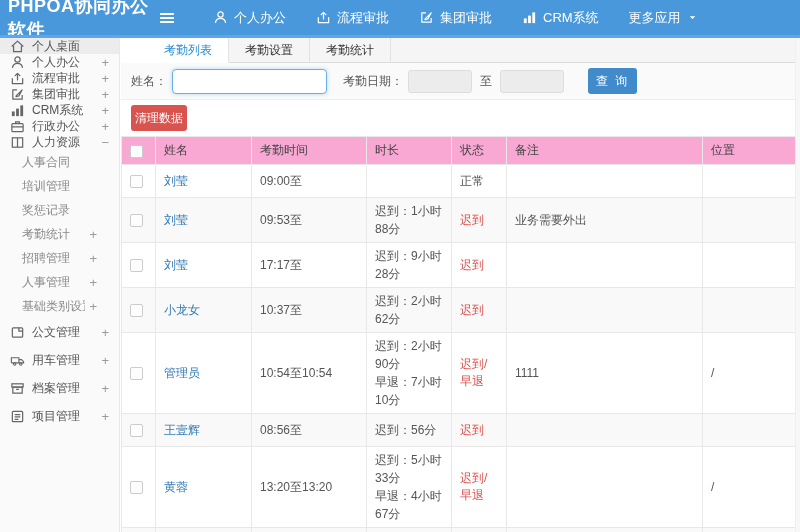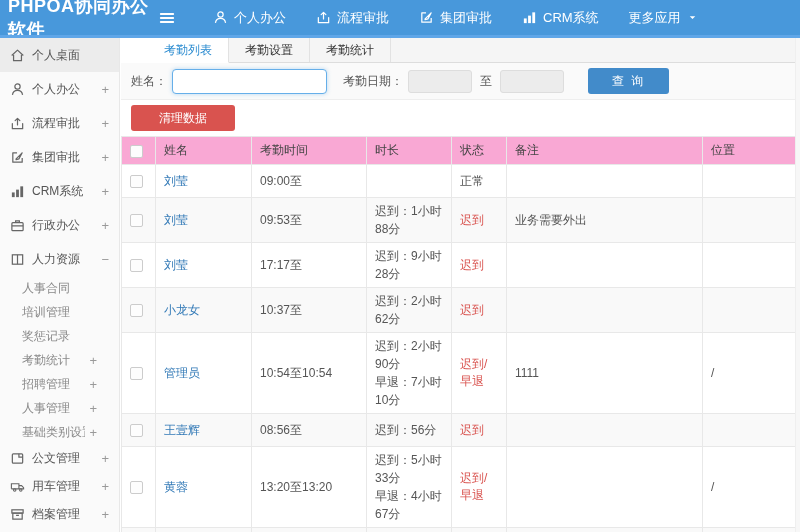--- a/index.html
+++ b/index.html
@@ -17,21 +17,21 @@
   .hamburger { width:18px; height:18px; margin-right:22px; cursor:pointer; color:#fff; }
   .hamburger svg { width:18px; height:18px; display:block; }
   .nav { display:flex; align-items:center; height:35px; }
   .nav-item { display:flex; align-items:center; gap:6px; padding:0 15px; height:35px;
     font-size:13px; cursor:pointer; white-space:nowrap; }
   .nav-icon svg { width:15px; height:15px; display:block; }
   .caret svg { width:11px; height:11px; display:block; }
   
   .sidebar { position:absolute; left:0; top:38px; bottom:0; width:120px;
     background:#fafafa; border-right:1px solid #e8e8e8; overflow:hidden; }
-  .side-item { height:34px; display:flex; align-items:center; padding:0 10px;
+  .side-item { height:16px; display:flex; align-items:center; padding:0 10px;
     color:#555; cursor:pointer; white-space:nowrap; }
   .side-item.active { background:#ececec; }
   .side-icon { width:15px; height:15px; margin-right:7px; color:#666; flex:none; }
   .side-icon svg { width:15px; height:15px; display:block; }
   .side-label { flex:1; overflow:hidden; }
   .side-expand { color:#999; font-size:13px; padding-left:4px; }
   .side-item.sub { height:24px; padding-left:22px; color:#888; }
   .side-item.sub .side-expand { margin-right:12px; }
   .side-item.bottom { height:28px; }
   
@@ -42,25 +42,25 @@
   .tab.active { background:#fff; color:#2a8bd0; margin-bottom:-1px; border-bottom:1px solid #fff;padding-left:43px; }
   .searchbar { height:37px; background:#fafafa; border-bottom:1px solid #eee;
     display:flex; align-items:center; padding:0 10px; }
   .lbl { color:#555; margin-right:5px; white-space:nowrap; }
   .input-name { width:155px; height:25px; border:1px solid #66afe9; border-radius:4px;
     outline:none; padding:0 6px; box-shadow:0 0 4px rgba(102,175,233,.45); font-size:12px; }
   .date-lbl { margin-left:16px; }
   .input-date { width:64px; height:23px; background:#ececec; border:1px solid #ddd;
     border-radius:3px; margin-right:8px; font-size:12px; padding:0 4px; color:#555; }
   .to-lbl { margin:0 8px 0 0; color:#555; }
-  .btn-query { margin-left:16px; height:26px; padding:0 24px; background:#428bca; color:#fff;
+  .btn-query { margin-left:16px; height:26px; padding:0 8px; background:#428bca; color:#fff;
     border:none; border-radius:3px; font-size:12px; cursor:pointer; letter-spacing:2px; }
   .btnrow { height:36px; display:flex; align-items:center; padding:0 10px; gap:10px; background:#fff; }
   .btn { border:none; border-radius:3px; color:#fff; font-size:12px; height:26px;
-    padding:0 28px; cursor:pointer; white-space:nowrap; }
+    padding:0 4px; cursor:pointer; white-space:nowrap; }
   .btn-danger { background:#d9534f; }
   .btn-info { background:#5bc0de; }
   
   .table-wrap { position:absolute; left:0; top:98px; right:5px; bottom:0; overflow:hidden; }
   table { width:100%; border-collapse:collapse; table-layout:fixed; }
   th, td { border:1px solid #e8e8e8; padding:4px 8px; text-align:left;
     vertical-align:middle; font-weight:normal; overflow:hidden; }
   thead th { background:#f9a8d4; height:28px; color:#444; }
   tbody td { height:33px; color:#555; }
   tbody tr:nth-child(even) { background:#f9f9f9; }

